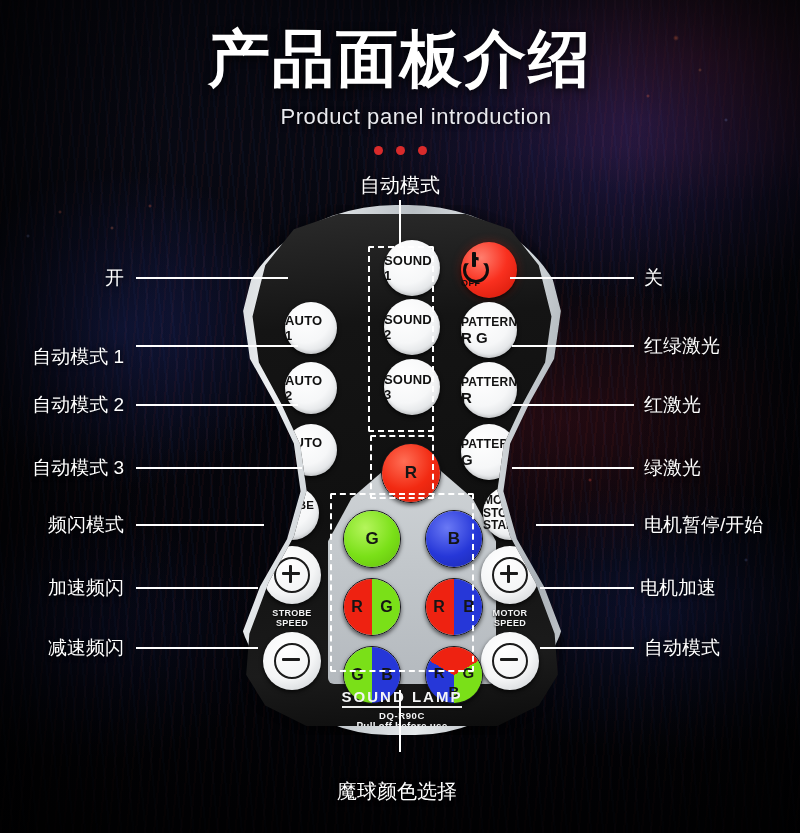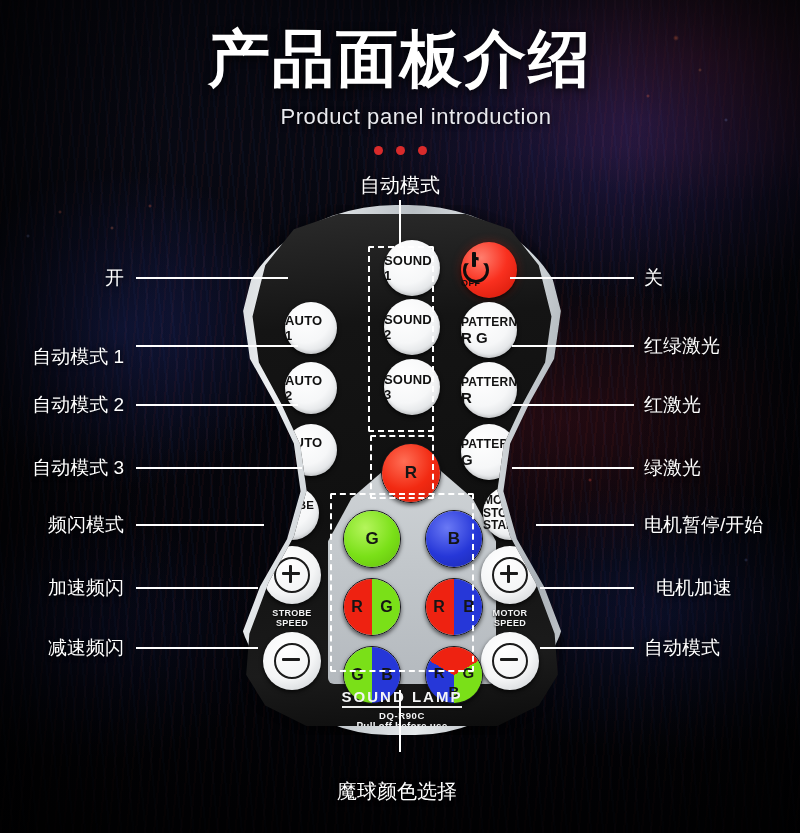--- a/index.html
+++ b/index.html
@@ -210,21 +210,21 @@
 
 <div class="lbl r" style="left:644px;top:392px;">红激光</div>
 <div class="leader" style="left:512px;top:404px;width:122px;"></div>
 
 <div class="lbl r" style="left:644px;top:455px;">绿激光</div>
 <div class="leader" style="left:512px;top:467px;width:122px;"></div>
 
 <div class="lbl r" style="left:644px;top:512px;">电机暂停/开始</div>
 <div class="leader" style="left:536px;top:524px;width:98px;"></div>
 
-<div class="lbl r" style="left:656px;top:575px;">电机加速</div>
+<div class="lbl r" style="left:640px;top:575px;">电机加速</div>
 <div class="leader" style="left:540px;top:587px;width:94px;"></div>
 
 <div class="lbl r" style="left:644px;top:635px;">自动模式</div>
 <div class="leader" style="left:540px;top:647px;width:94px;"></div>
 
 <div class="leaderv" style="left:399px;top:690px;height:62px;"></div>
 <div class="lbl" style="left:337px;top:778px;font-size:20px;">魔球颜色选择</div>
 
 <div id="remote">
   <div class="shell"></div>

